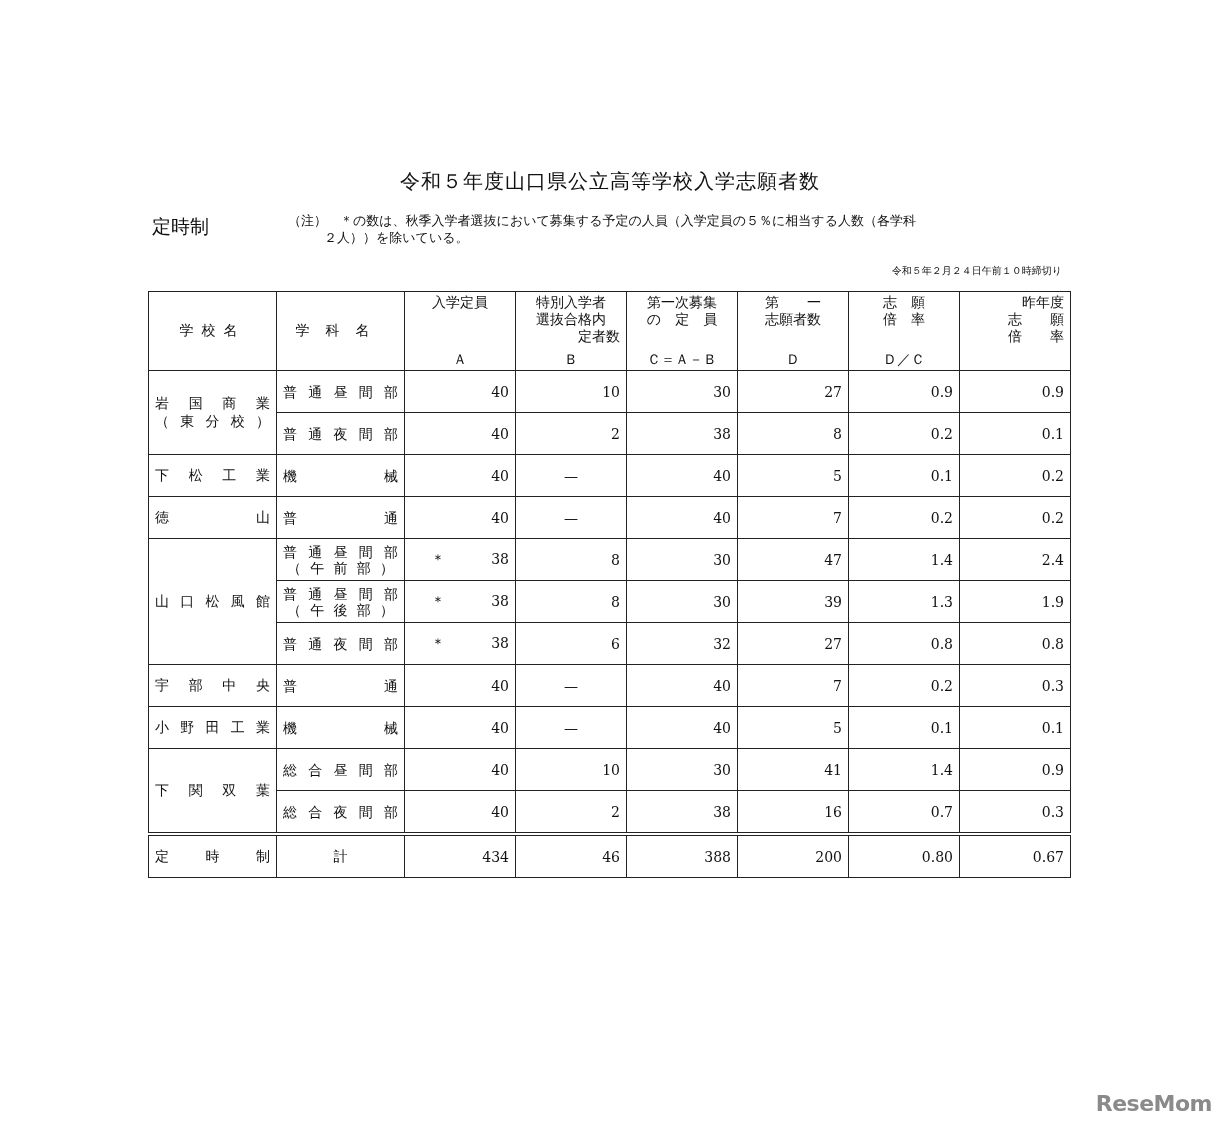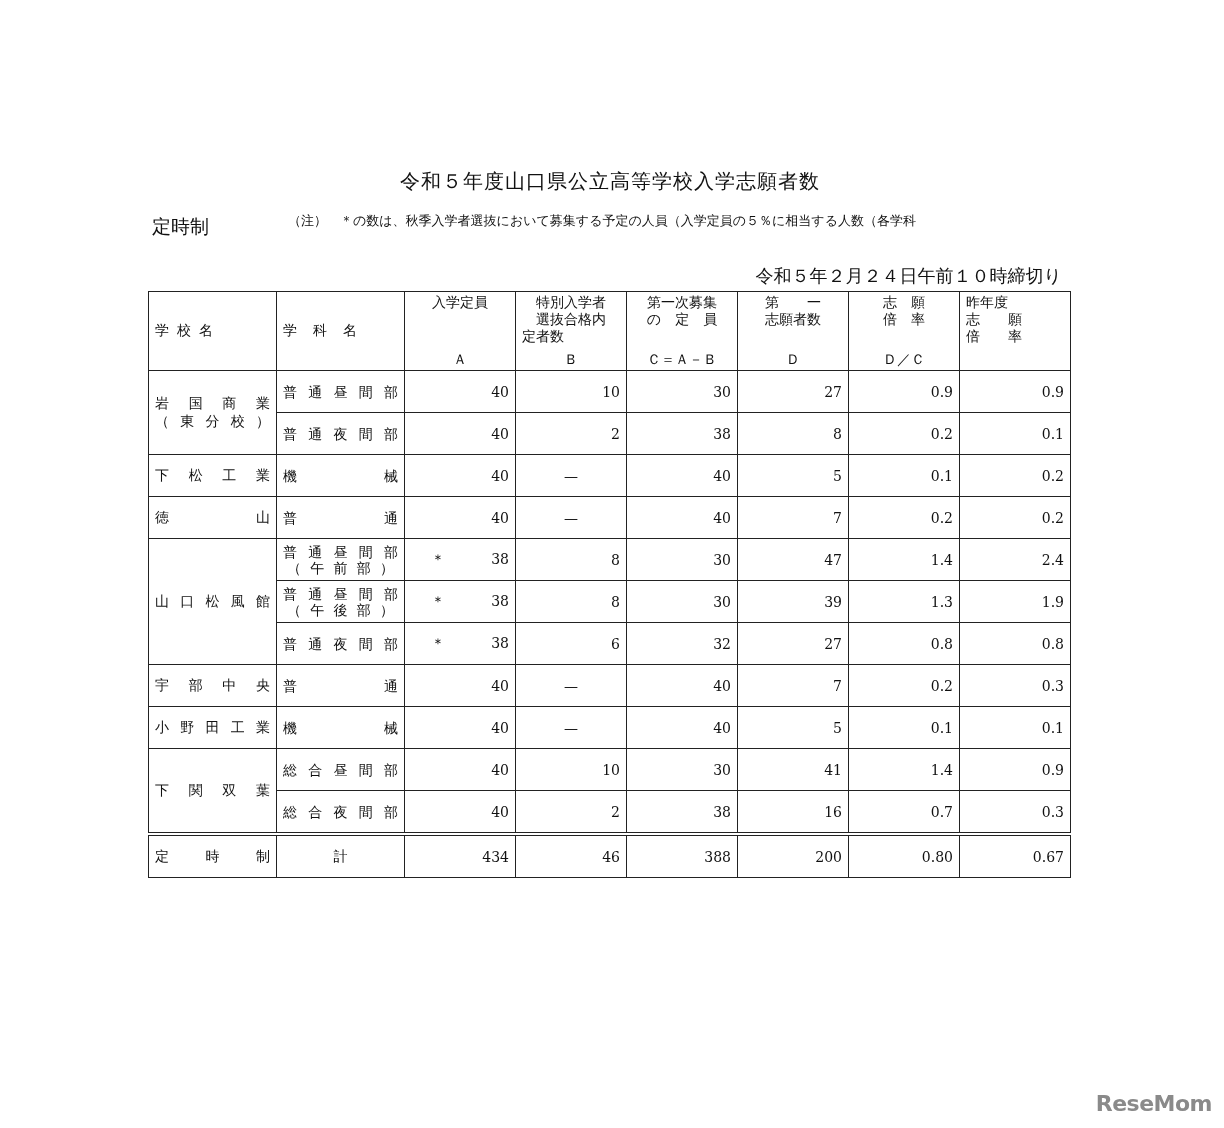--- a/index.html
+++ b/index.html
@@ -4,47 +4,48 @@
 <style>
   html, body { margin: 0; padding: 0; background: #ffffff; }
   body { width: 1224px; height: 1128px; position: relative; overflow: hidden;
          font-family: "DejaVu Serif", "Liberation Serif", serif; color: #111; }
   .title { position: absolute; left: 0; width: 1220px; top: 168px; text-align: center;
            font-size: 20px; letter-spacing: 1px; }
   .section-label { position: absolute; left: 152px; top: 214px; font-size: 19px;
                    font-family: "DejaVu Sans", "Liberation Sans", sans-serif; }
   .note { position: absolute; left: 288px; top: 212px; width: 770px; font-size: 13px; line-height: 17px; }
   .note .l2 { padding-left: 36px; display: block; }
-  .deadline { position: absolute; right: 162px; top: 264px; font-size: 18px; }
+  .deadline { position: absolute; right: 162px; top: 264px; font-size: 10px; }
   table.grid { position: absolute; left: 148px; top: 291px; border-collapse: collapse;
                font-size: 14px; }
   table.grid td, table.grid th { border: 1.5px solid #222; padding: 0 6px; font-weight: normal; }
   table.grid th { height: 76px; vertical-align: top; font-size: 14px; line-height: 17px; padding-top: 2px; margin-left: 11px; }
   table.grid td { height: 41px; }
   .c-school { width: 115px; }
   .c-dept { width: 115px; }
   .c-num { width: 98px; text-align: right; }
   .spread { display: flex; justify-content: space-between; letter-spacing: 0; }
   .hdr-cell { position: relative; height: 74px; }
   .hdr-bottom { position: absolute; bottom: 0; left: 0; right: 0; text-align: center; }
-  .hdr-mid { position: absolute; top: 28px; left: 0; right: 0; text-align: left; letter-spacing: 8px; }
+  .hdr-mid { position: absolute; top: 28px; left: 0; right: 0; text-align: center; letter-spacing: 8px; }
   .two-line { line-height: 16px; font-size: 14px; }
   .dash { text-align: center !important; }
   .star-row { display: flex; justify-content: space-between; padding-left: 20px; }
   tr.total td { border-top: 4px double #222; }
   .logo { position: absolute; right: 12px; bottom: 12px; font-family: "DejaVu Sans", "Liberation Sans", sans-serif;
           font-weight: bold; font-size: 22px; color: #8a8a8a; letter-spacing: -0.5px; margin-left: 14px; }
 </style>
 </head>
 <body>
 
 <div class="title">令和５年度山口県公立高等学校入学志願者数</div>
 <div class="section-label">定時制</div>
 <div class="note">
   <span>（注）　＊の数は、秋季入学者選抜において募集する予定の人員（入学定員の５％に相当する人数（各学科</span>
+  <span class="l2">２人））を除いている。</span>
 </div>
 <div class="deadline">令和５年２月２４日午前１０時締切り</div>
 
 <table class="grid">
   <thead>
     <tr>
       <th class="c-school">
         <div class="hdr-cell">
             <div class="hdr-mid">学校名</div>
           </div>
@@ -57,21 +58,21 @@
       <th class="c-num">
         <div class="hdr-cell" style="text-align:center">
           <div>入学定員</div>
           <div class="hdr-bottom">Ａ</div>
         </div>
       </th>
       <th class="c-num">
         <div class="hdr-cell" style="text-align:center">
           <div>特別入学者</div>
           <div>選抜合格内</div>
-          <div style="text-align:left">定者数</div>
+          <div style="text-align:right">定者数</div>
           <div class="hdr-bottom">Ｂ</div>
         </div>
       </th>
       <th class="c-num">
         <div class="hdr-cell" style="text-align:center">
           <div>第一次募集</div>
           <div>の　定　員</div>
           <div class="hdr-bottom">Ｃ＝Ａ－Ｂ</div>
         </div>
       </th>
@@ -83,21 +84,21 @@
         </div>
       </th>
       <th class="c-num">
         <div class="hdr-cell" style="text-align:center">
           <div>志　願</div>
           <div>倍　率</div>
           <div class="hdr-bottom">Ｄ／Ｃ</div>
         </div>
       </th>
       <th class="c-num">
-        <div class="hdr-cell" style="text-align:left">
+        <div class="hdr-cell" style="text-align:right">
           <div>昨年度</div>
           <div>志　　願</div>
           <div>倍　　率</div>
         </div>
       </th>
     </tr>
   </thead>
   <tbody id="tbody">
       <tr>
         <td class="c-school" rowspan="2">

